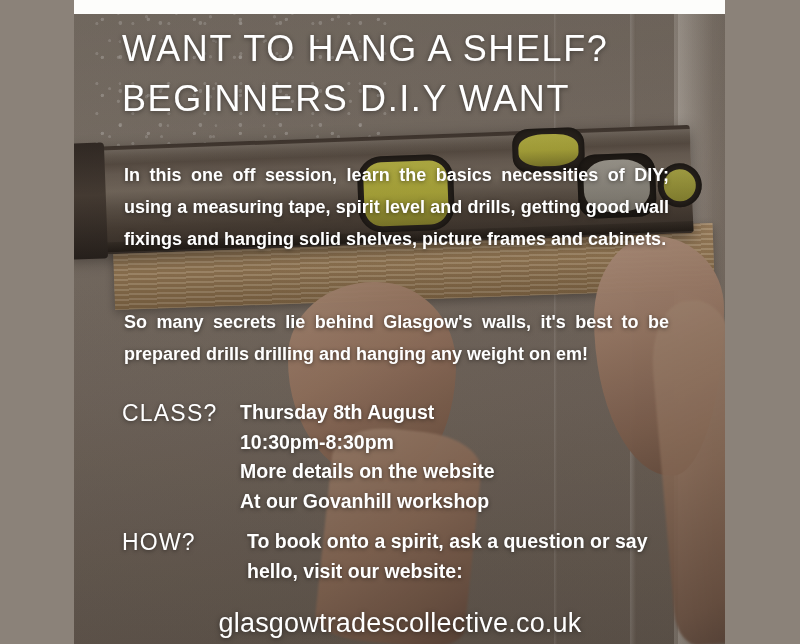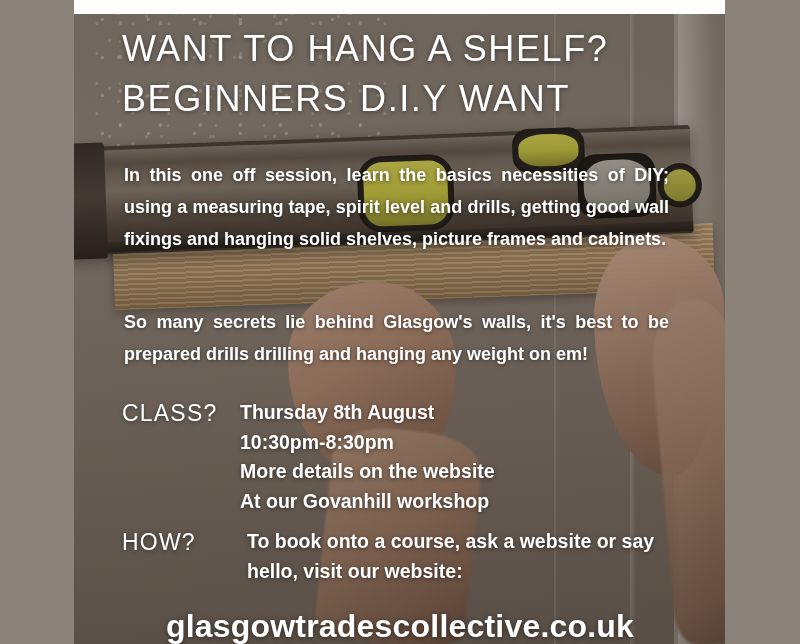--- a/index.html
+++ b/index.html
@@ -332,22 +332,22 @@
   .qa-how .qa-lines { width: 430px; }
   .qa-lines div { white-space: nowrap; }
   .qa-how .qa-lines div { white-space: normal; }
 
   .website {
     position: absolute;
     left: 0;
     right: 0;
     top: 608px;
     text-align: center;
-    font-size: 32px;
-    font-weight: bold;
+    font-size: 27px;
+    font-weight: normal;
     letter-spacing: 0.2px;
     text-shadow: 0 1px 5px rgba(0,0,0,0.5);
   }
 </style>
 </head>
 <body>
 
 <div class="poster">
 
   <div class="photo">
@@ -407,20 +407,20 @@
         <div>Thursday 8th August</div>
         <div>10:30pm-8:30pm</div>
         <div>More details on the website</div>
         <div>At our Govanhill workshop</div>
       </div>
     </div>
 
     <div class="qa-block qa-how">
       <div class="qa-label">HOW?</div>
       <div class="qa-lines">
-        <div>To book onto a course, ask a website or say hello, visit our website:</div>
+        <div>To book onto a spirit, ask a question or say hello, visit our website:</div>
       </div>
     </div>
 
     <div class="website">glasgowtradescollective.co.uk</div>
 
   </div>
 </div>
 
 </body></html>

